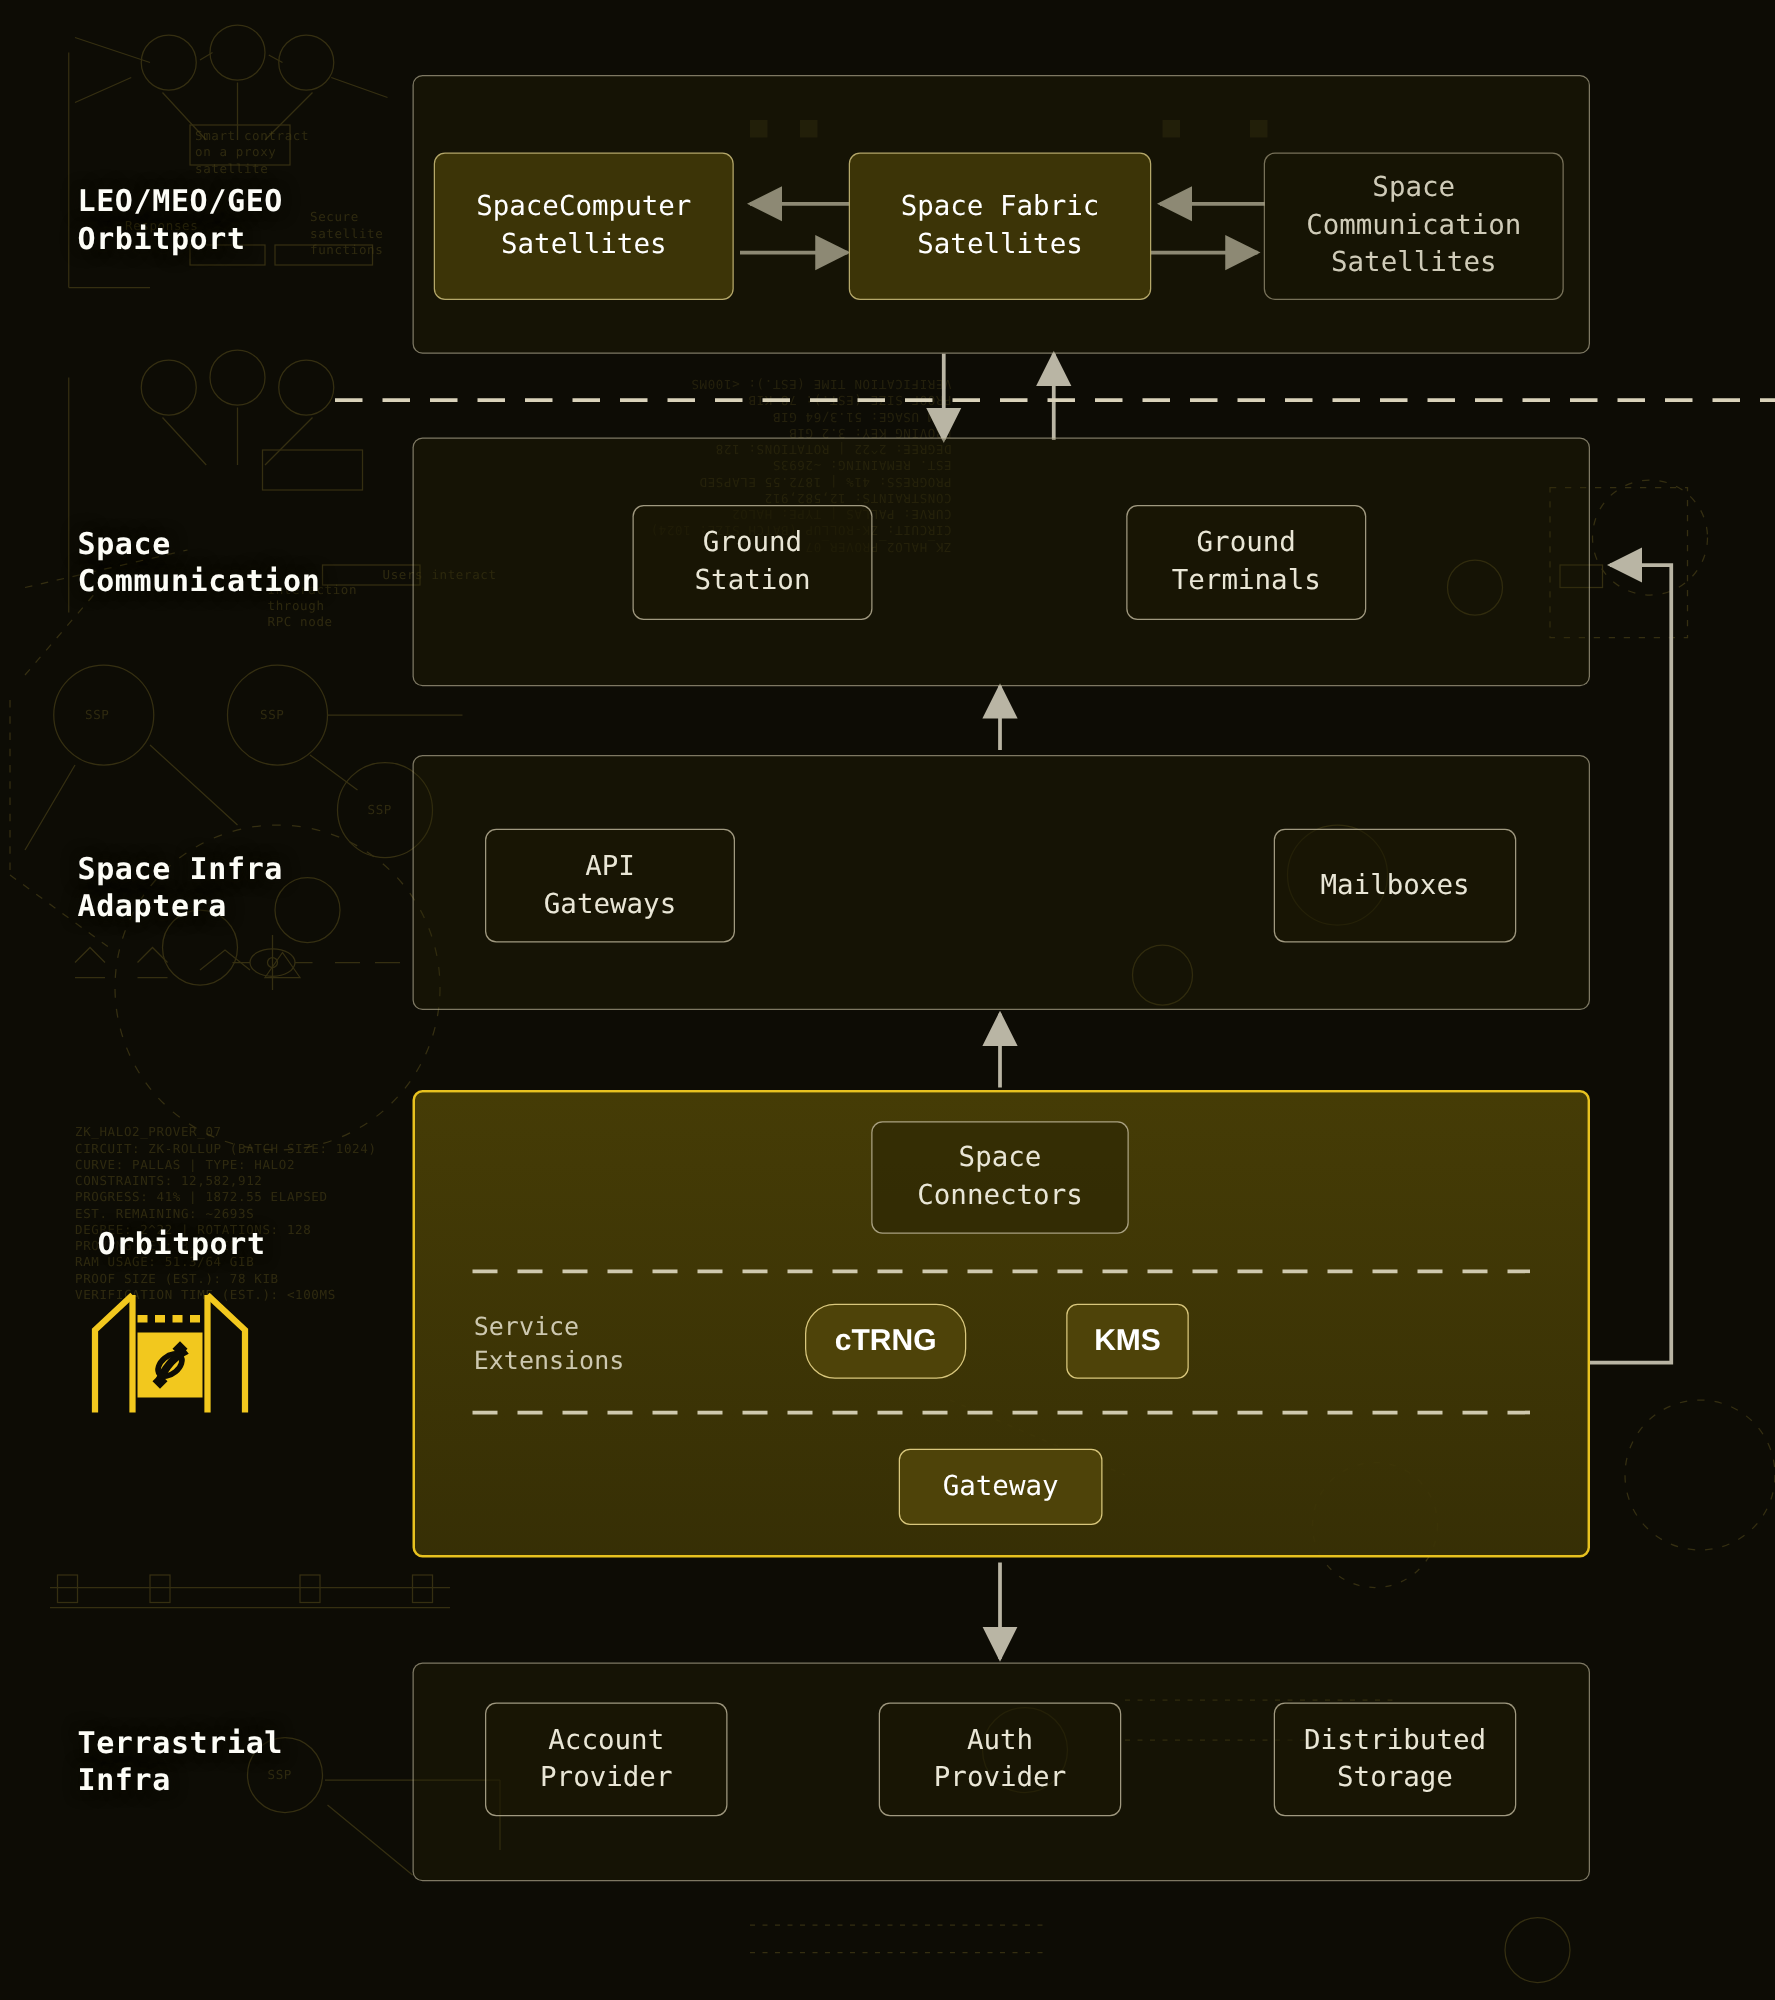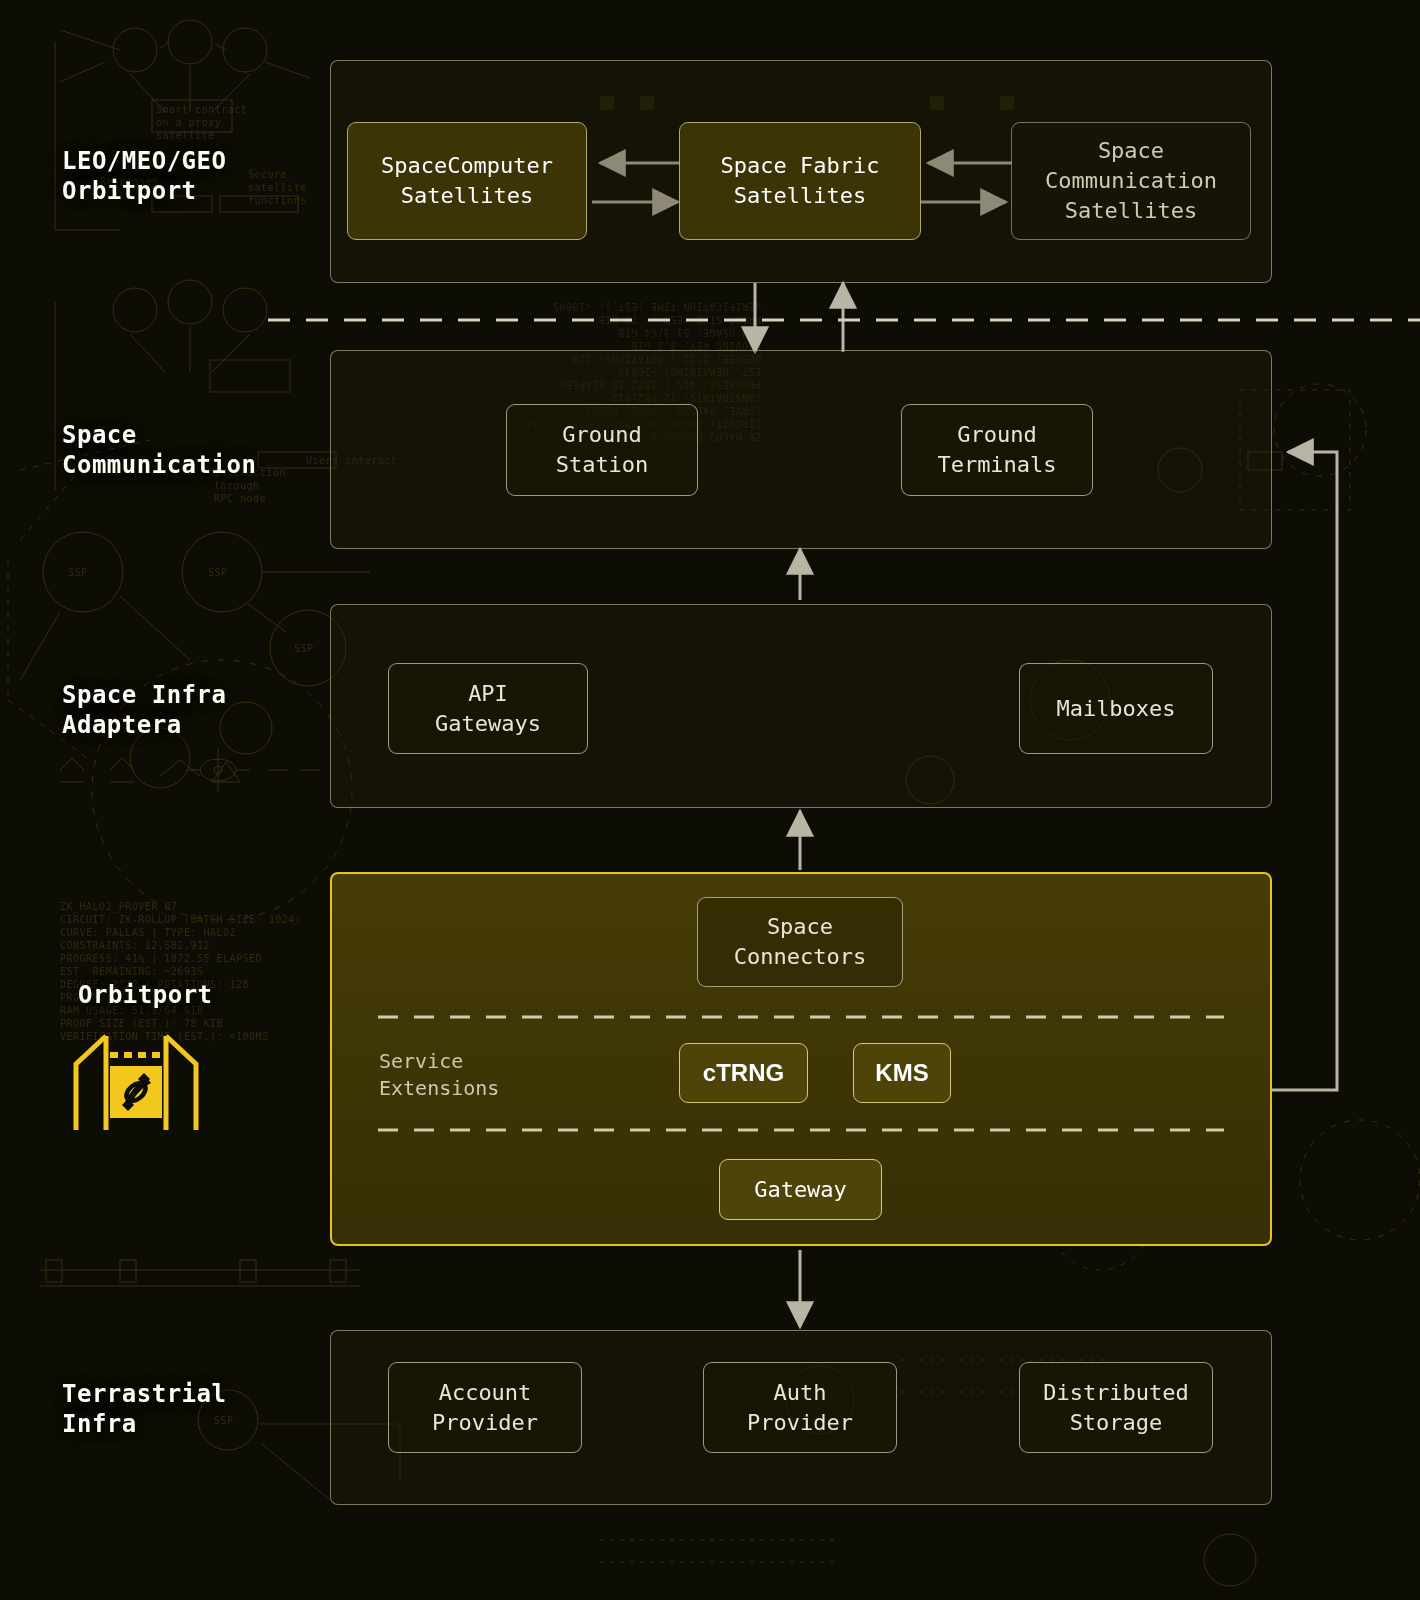--- a/index.html
+++ b/index.html
@@ -254,21 +254,21 @@
   <div class="node" style="left:697px;top:897px;width:206px;height:90px;background:rgba(40,34,4,.55);">Space
 Connectors</div>
 
   <svg style="position:absolute;left:330px;top:872px;width:942px;height:374px;pointer-events:none;" viewBox="0 0 942 374" xmlns="http://www.w3.org/2000/svg">
     <line x1="48" y1="145" x2="894" y2="145" stroke="#cfc9ae" stroke-width="3" stroke-dasharray="20 16"></line>
     <line x1="48" y1="258" x2="894" y2="258" stroke="#cfc9ae" stroke-width="3" stroke-dasharray="20 16"></line>
   </svg>
 
   <div class="ext-label" style="left:379px;top:1048px;">Service
 Extensions</div>
-  <div class="node gold" style="left:679px;top:1043px;width:129px;height:60px;"><span class="sans" style="font-family:'Liberation Sans','DejaVu Sans',sans-serif;font-weight:700;font-size:24px;">cTRNG</span></div>
+  <div class="node gold" style="left:644px;top:1043px;width:129px;height:60px;border-radius:24px;"><span class="sans" style="font-family:'Liberation Sans','DejaVu Sans',sans-serif;font-weight:700;font-size:24px;">cTRNG</span></div>
   <div class="node gold" style="left:853px;top:1043px;width:98px;height:60px;"><span class="sans" style="font-family:'Liberation Sans','DejaVu Sans',sans-serif;font-weight:700;font-size:24px;">KMS</span></div>
 
   <div class="node gold" style="left:719px;top:1159px;width:163px;height:61px;text-align:right;">Gateway</div>
 
   <div class="band" style="left:330px;top:1330px;width:942px;height:175px;"></div>
   <div class="node" style="left:388px;top:1362px;width:194px;height:91px;">Account
 Provider</div>
   <div class="node" style="left:703px;top:1362px;width:194px;height:91px;">Auth
 Provider</div>
   <div class="node" style="left:1019px;top:1362px;width:194px;height:91px;">Distributed

